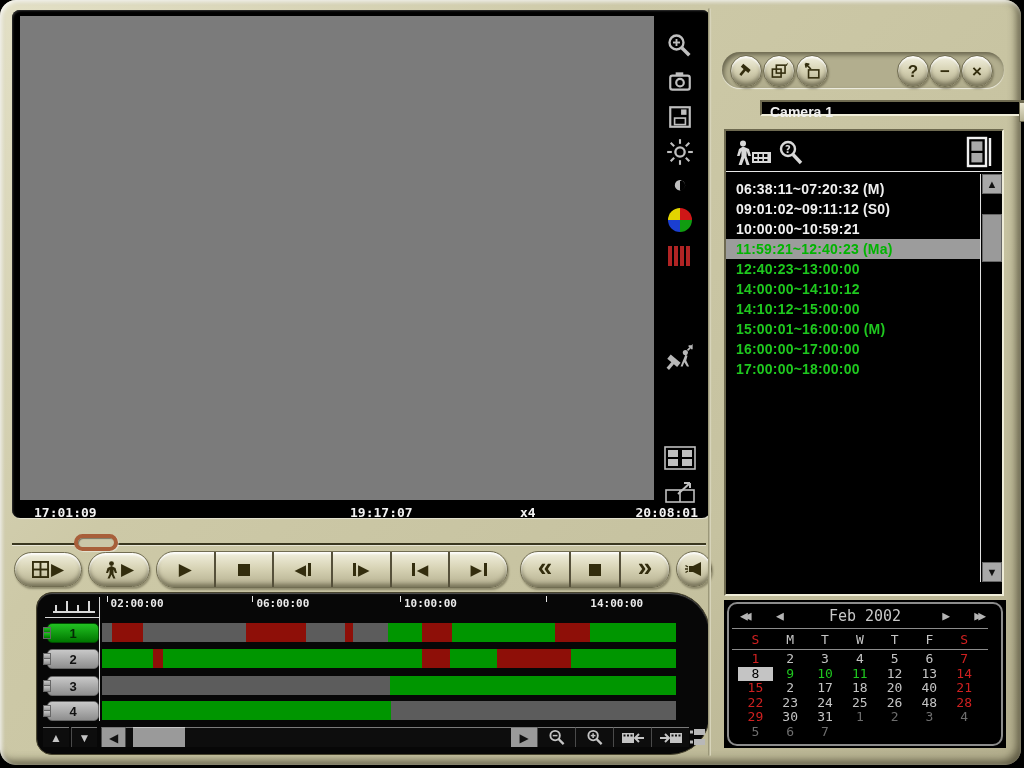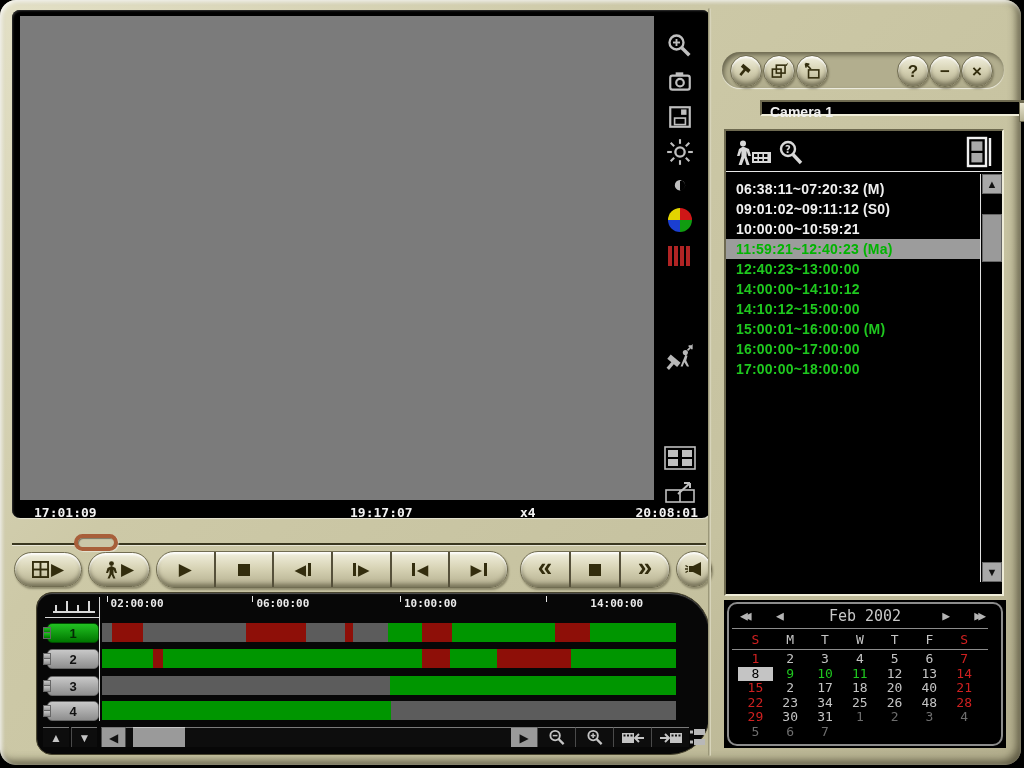--- a/index.html
+++ b/index.html
@@ -529,21 +529,21 @@
           <span class="normal">2</span>
           <span class="normal">17</span>
           <span class="normal">18</span>
           <span class="normal">20</span>
           <span class="normal">40</span>
           <span class="red">21</span>
         </div>
         <div class="calrow" style="top: 95.5px;">
           <span class="red">22</span>
           <span class="normal">23</span>
-          <span class="normal">34</span>
+          <span class="normal">24</span>
           <span class="normal">25</span>
           <span class="normal">26</span>
           <span class="normal">48</span>
           <span class="red">28</span>
         </div>
         <div class="calrow" style="top: 110px;">
           <span class="red">29</span>
           <span class="normal">30</span>
           <span class="normal">31</span>
           <span class="dim">1</span>

